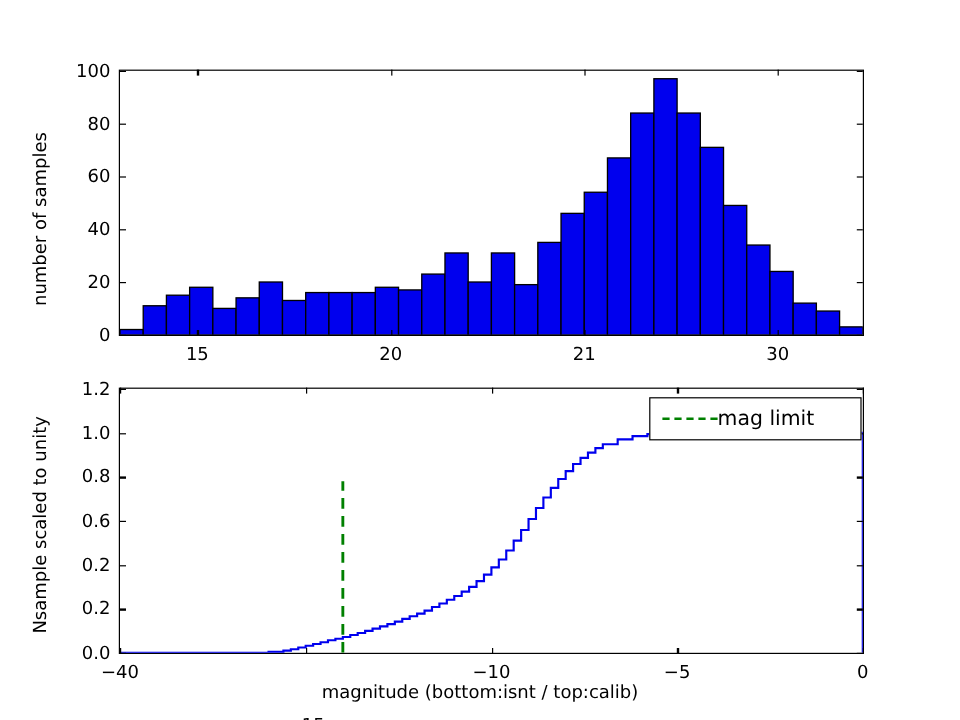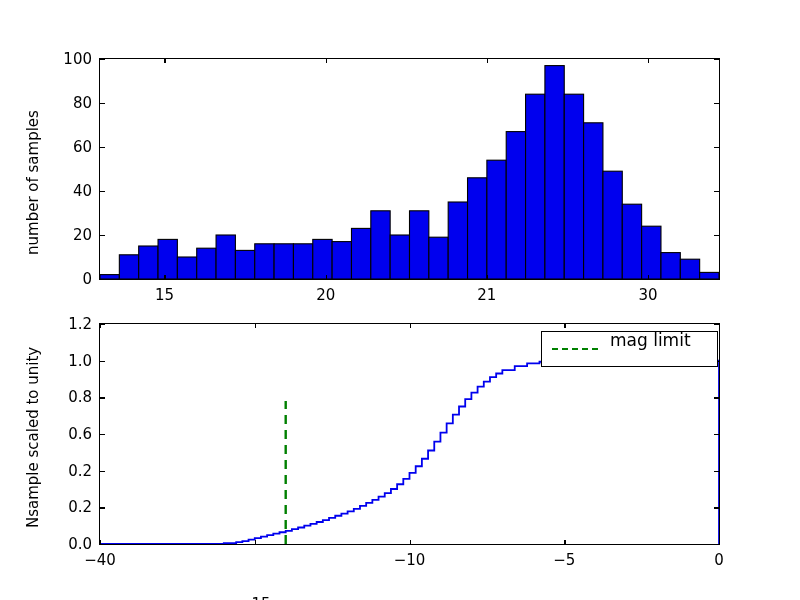--- a/index.html
+++ b/index.html
@@ -36,22 +36,22 @@
   }
   .ticklabel-y{
     position:absolute;font-size:15px;color:#000;
     text-align:right;white-space:nowrap;transform:translateY(-50%);
   }
 
   
   .legend{
     position:absolute;box-sizing:border-box;
     background:#fff;border:1.2px solid #000;
-    display:flex;align-items:flex-end;
-    padding:16px 10px;gap:12px;
+    display:flex;align-items:center;
+    padding:4px 10px;
   }
   .legend-line{
     width:46px;height:0;border-top:2.6px dashed #008000;
     flex:0 0 auto;
   }
   .legend-label{font-size:17px;color:#000;white-space:nowrap;}
 
   svg{display:block;}
 </style>
 </head>
@@ -169,19 +169,20 @@
       <div class="ticklabel-y" style="left: 37px; width: 55px; top: 397.333px;">0.8</div>
       <div class="tick-y" style="left: 100px; top: 360.667px; width: 5px;"></div>
       <div class="tick-y" style="left: 714px; top: 360.667px; width: 5px;"></div>
       <div class="ticklabel-y" style="left: 37px; width: 55px; top: 360.667px;">1.0</div>
       <div class="tick-y" style="left: 100px; top: 324px; width: 5px;"></div>
       <div class="tick-y" style="left: 714px; top: 324px; width: 5px;"></div>
       <div class="ticklabel-y" style="left: 37px; width: 55px; top: 324px;">1.2</div>
     </div>
   <div class="ylabel" style="left:24px;top:528px;">Nsample scaled to unity</div>
 
+  <div class="xlabel" style="top:568px;">magnitude (bottom:isnt / top:calib)</div>
 
   <div class="legend" style="left:541px;top:331px;width:177px;height:36px;">
     <span class="legend-line"></span>
     <span class="legend-label">mag limit</span>
   </div>
 
 </div>
 
 </body></html>

